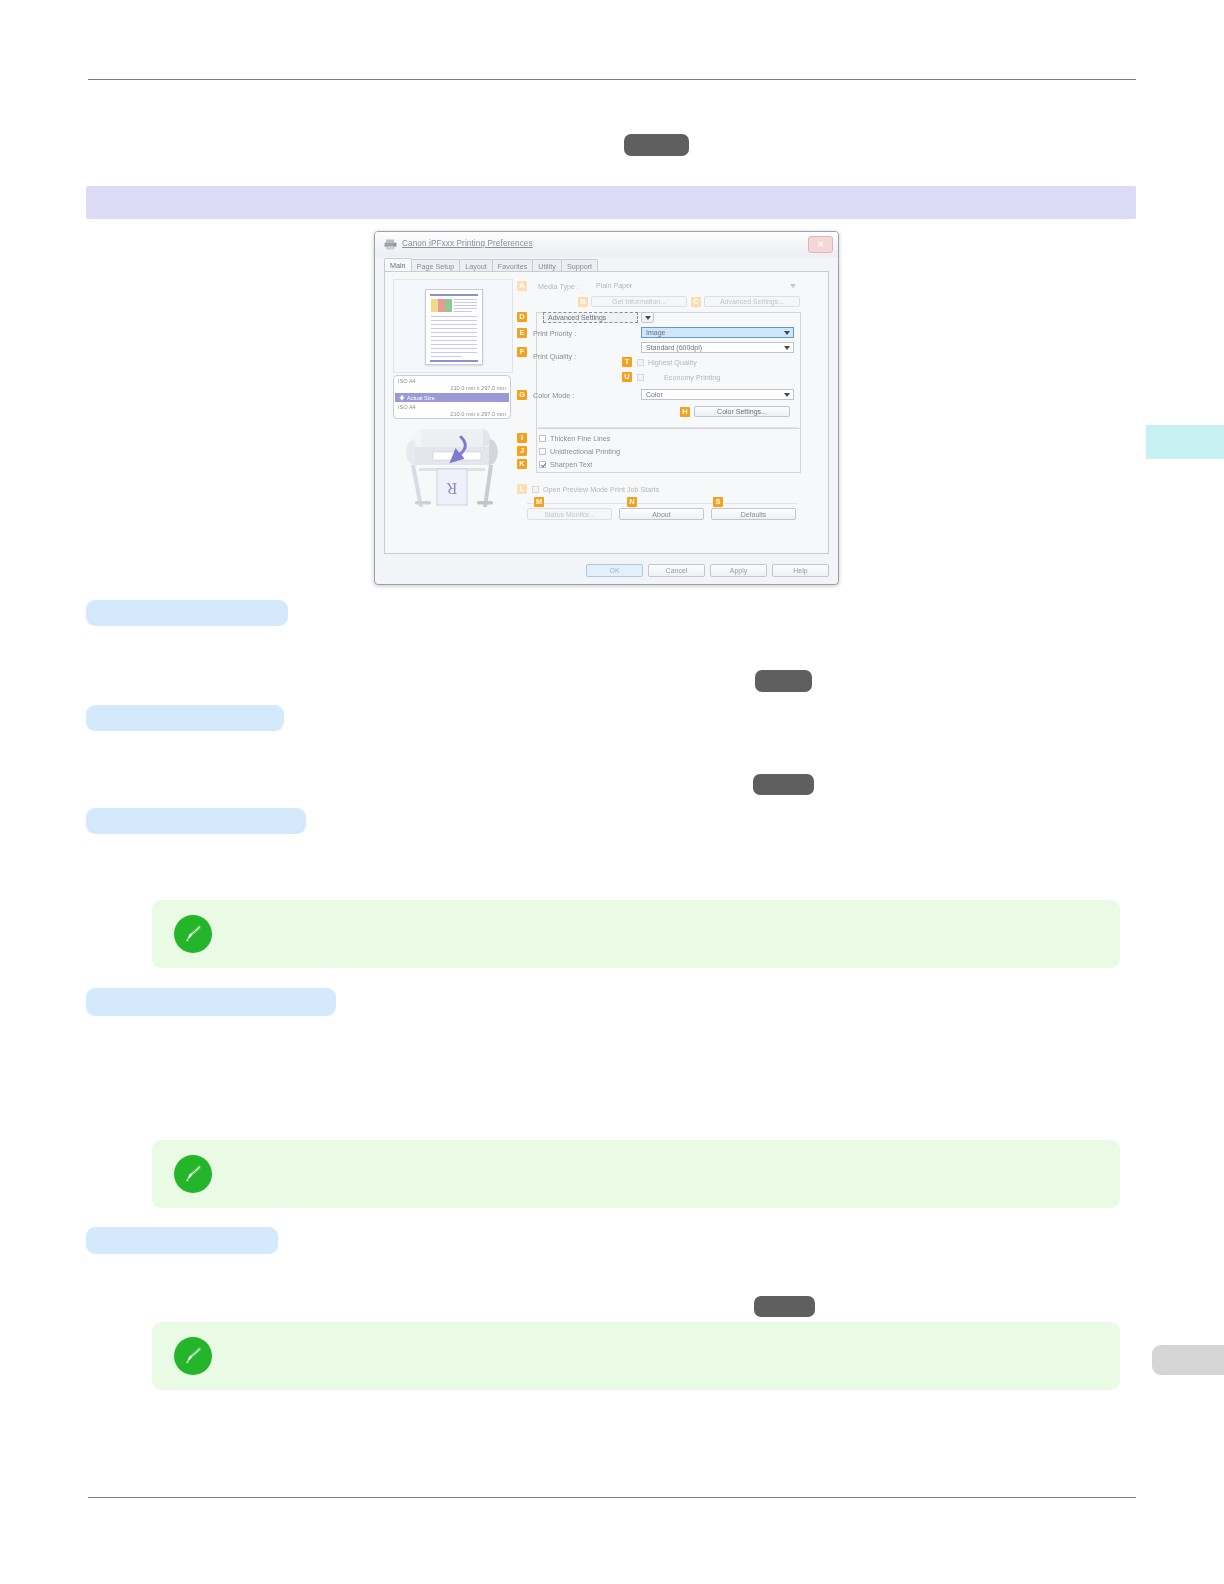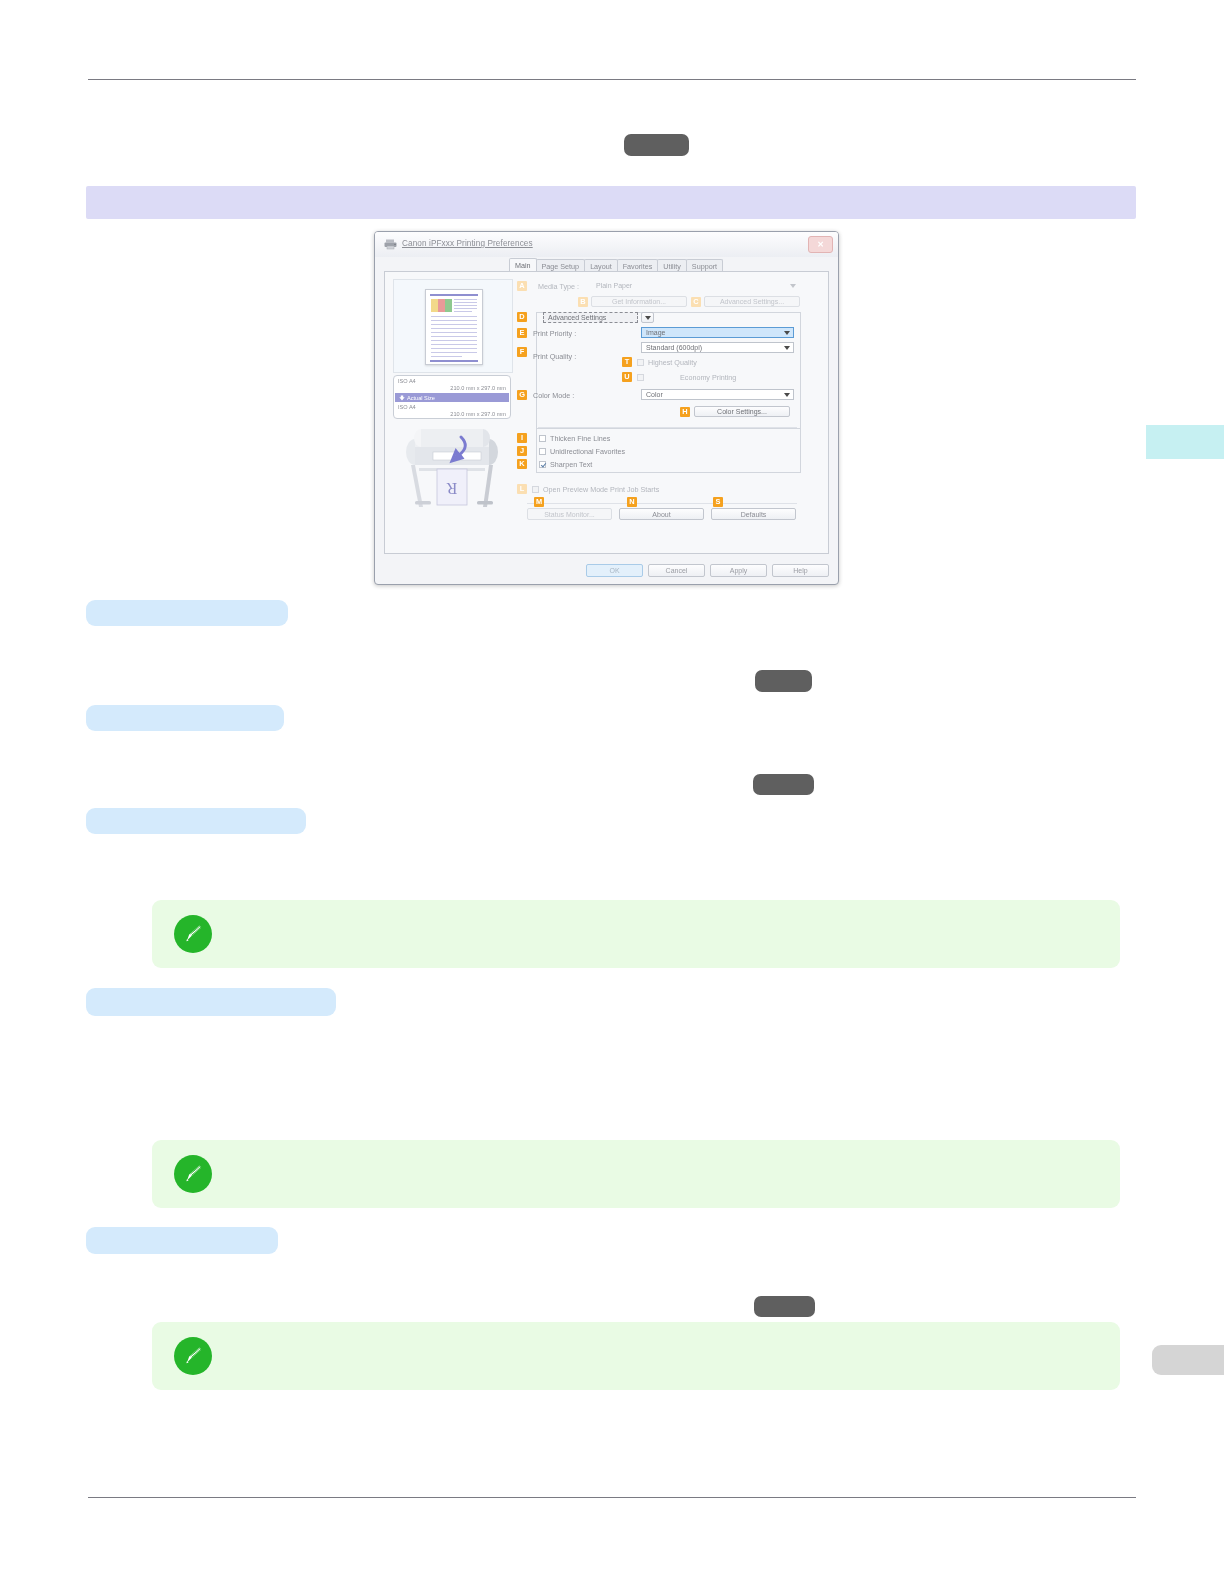--- a/index.html
+++ b/index.html
@@ -55,22 +55,22 @@
   }
   .dlg-printer-glyph{position:absolute;left:9px;top:7px;width:14px;height:11px;}
   .dlg-close{
     position:absolute;right:5px;top:4px;width:23px;height:15px;
     background:#f4d8d8;border:1px solid #e2b4b4;border-radius:3px;
     display:flex;align-items:center;justify-content:center;
     color:#ffffff;font-size:8px;font-weight:bold;line-height:1;
   }
   
   .dlg-tabs{
-    position:absolute;left:27px;top:27px;right:9px;height:13px;
-    display:flex;align-items:flex-end;justify-content:center;
+    position:absolute;left:9px;top:27px;right:9px;height:13px;
+    display:flex;align-items:flex-end;
   }
   .dlg-tab{
     height:12px;padding:0 5px;font-size:7.2px;color:#8b8d94;
     background:#eceef2;border:1px solid #c8ccd4;border-bottom:none;
     border-top-left-radius:2px;border-top-right-radius:2px;
     display:flex;align-items:center;white-space:nowrap;margin-right:-1px;
   }
   .dlg-tab.active{
     background:#f7f8fa;color:#6e7076;height:13px;
   }
@@ -386,21 +386,21 @@
 
       <div class="row" style="left:105px;top:78px;">
         <span class="badge">T</span>
         <span class="cbx disabled" style="margin-left:5px;"></span>
         <span class="lbl dim" style="margin-left:4px;">Highest Quality</span>
       </div>
 
       <div class="row" style="left:105px;top:93px;">
         <span class="badge">U</span>
         <span class="cbx disabled" style="margin-left:5px;"></span>
-        <span class="lbl dim" style="margin-left:20px;padding-left:16px;">Economy Printing</span>
+        <span class="lbl dim" style="margin-left:4px;padding-left:16px;">Economy Printing</span>
       </div>
 
       <div class="row" style="left:0;top:111px;">
         <span class="badge">G</span>
         <span class="lbl" style="margin-left:6px;">Color Mode :</span>
       </div>
       <div class="combo" style="position:absolute;left:124px;top:110px;width:153px;">
         <span>Color</span>
         <span class="caret"></span>
       </div>
@@ -416,21 +416,21 @@
 
       <div class="row" style="left:0;top:154px;">
         <span class="badge">I</span>
         <span class="cbx" style="margin-left:12px;"></span>
         <span class="lbl" style="margin-left:4px;">Thicken Fine Lines</span>
       </div>
 
       <div class="row" style="left:0;top:167px;">
         <span class="badge">J</span>
         <span class="cbx" style="margin-left:12px;"></span>
-        <span class="lbl" style="margin-left:4px;">Unidirectional Favorites</span>
+        <span class="lbl" style="margin-left:4px;">Unidirectional Printing</span>
       </div>
 
       <div class="row" style="left:0;top:180px;">
         <span class="badge">K</span>
         <span class="cbx checked" style="margin-left:12px;"></span>
         <span class="lbl" style="margin-left:4px;">Sharpen Text</span>
       </div>
 
       <div class="row" style="left:0;top:205px;">
         <span class="badge dim">L</span>

